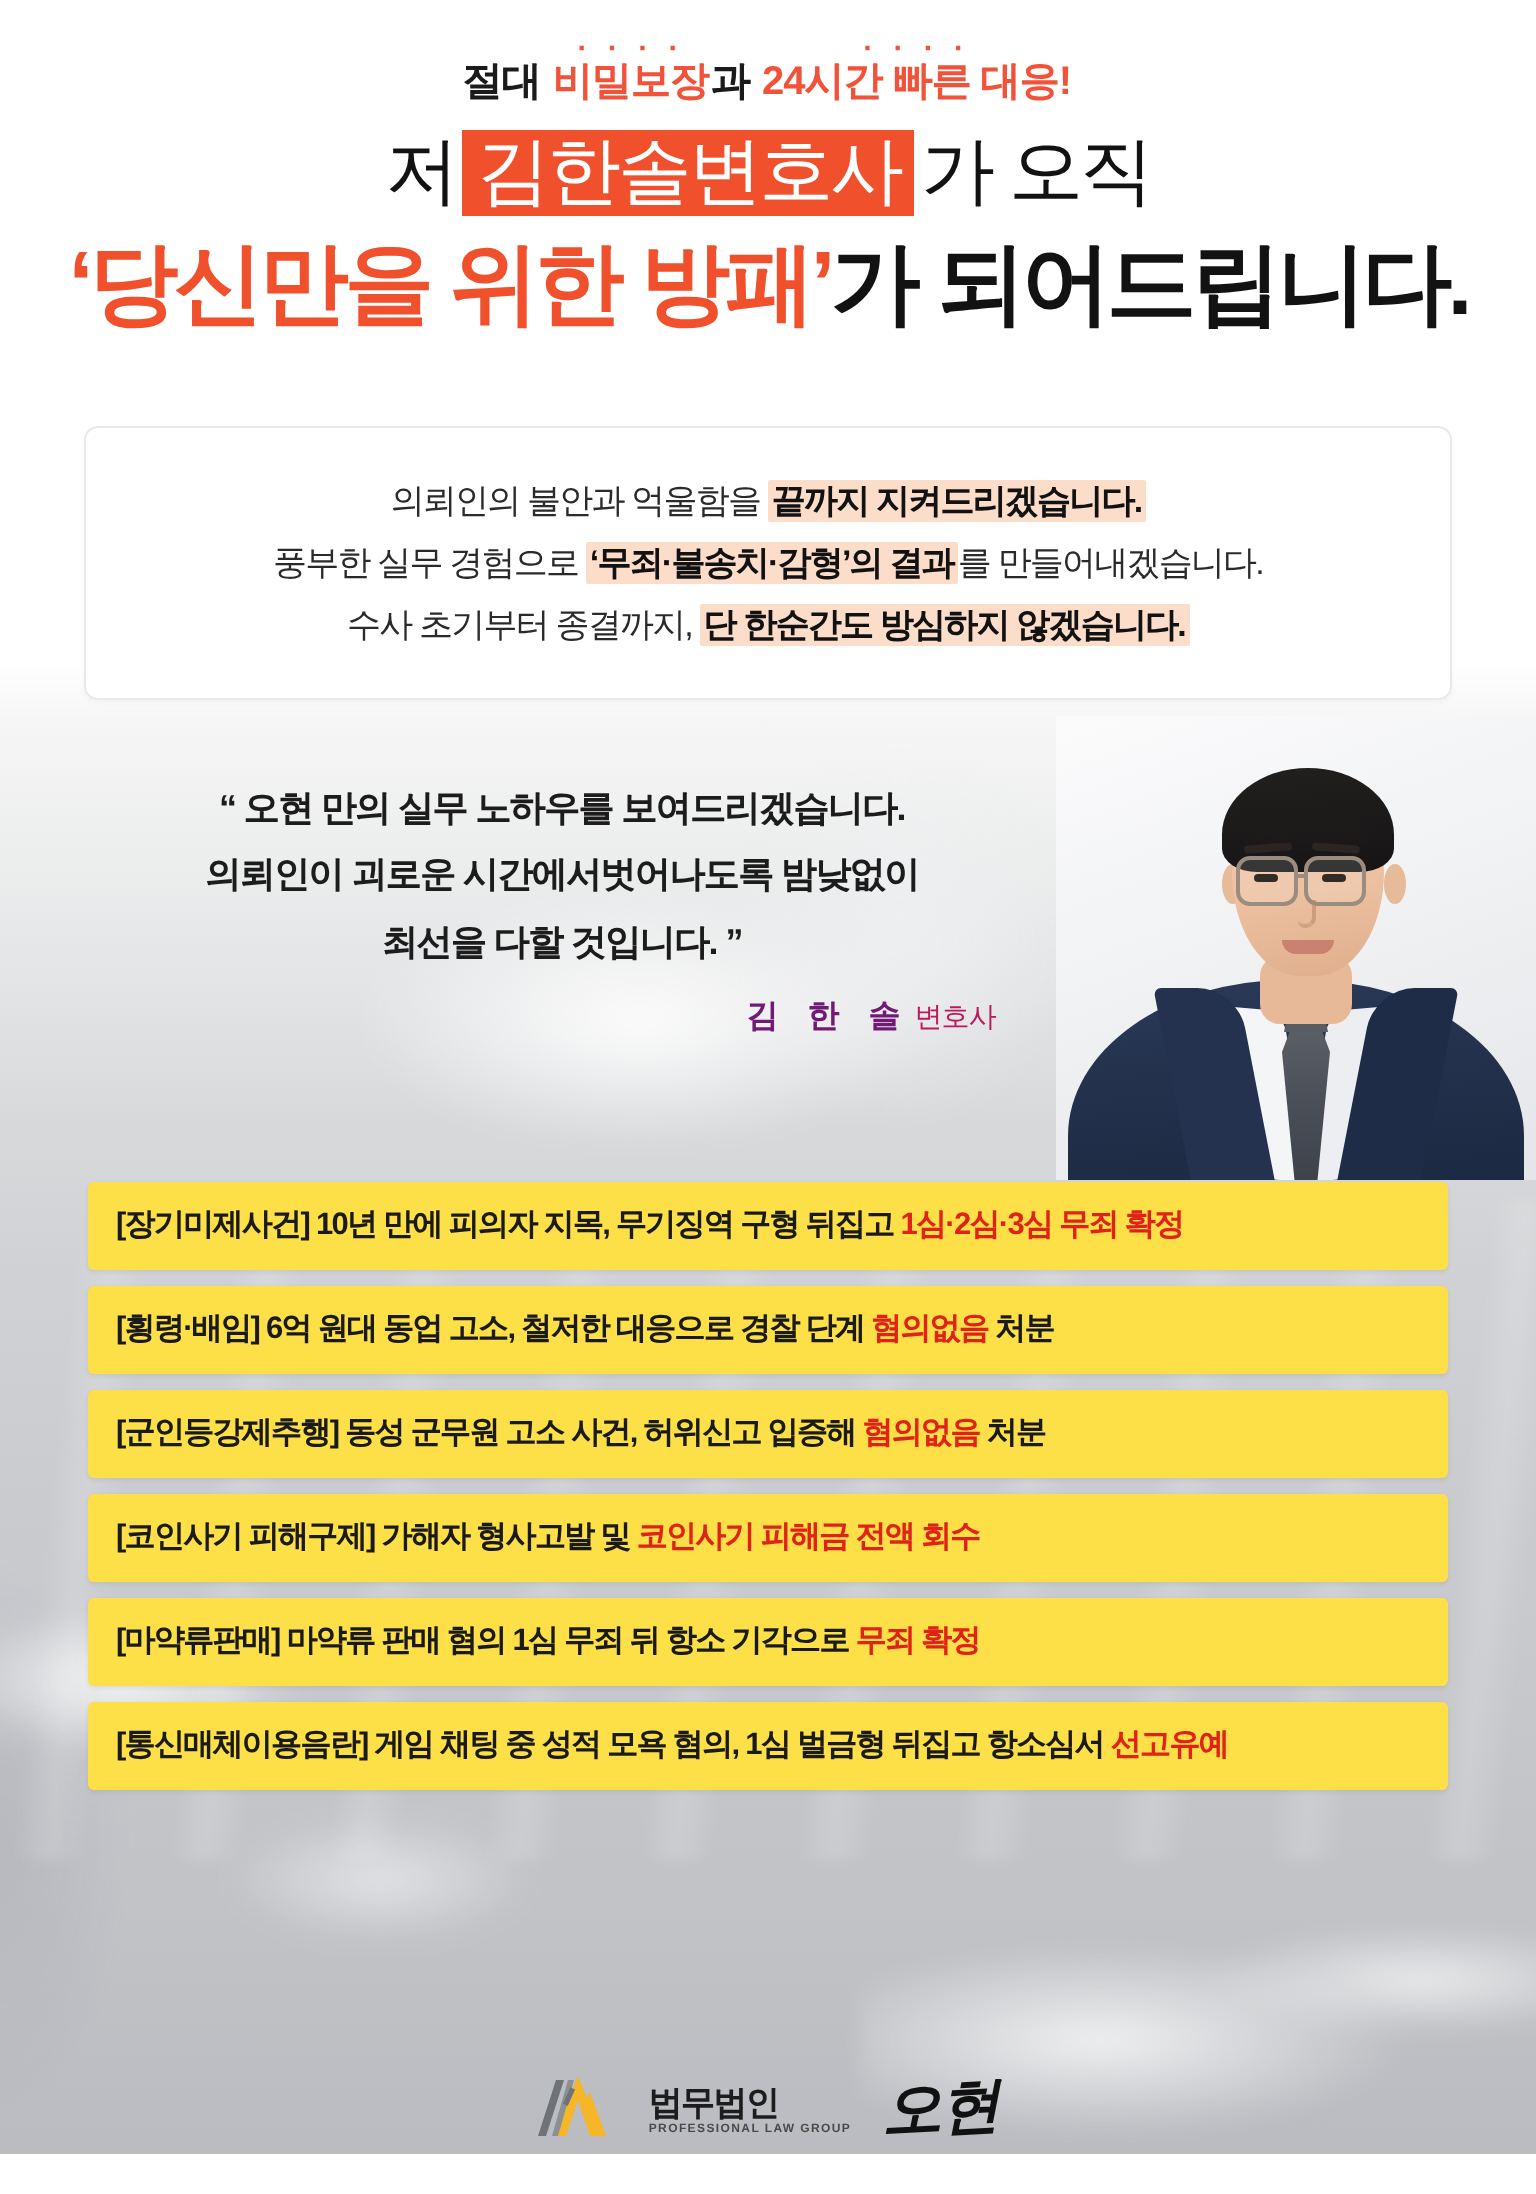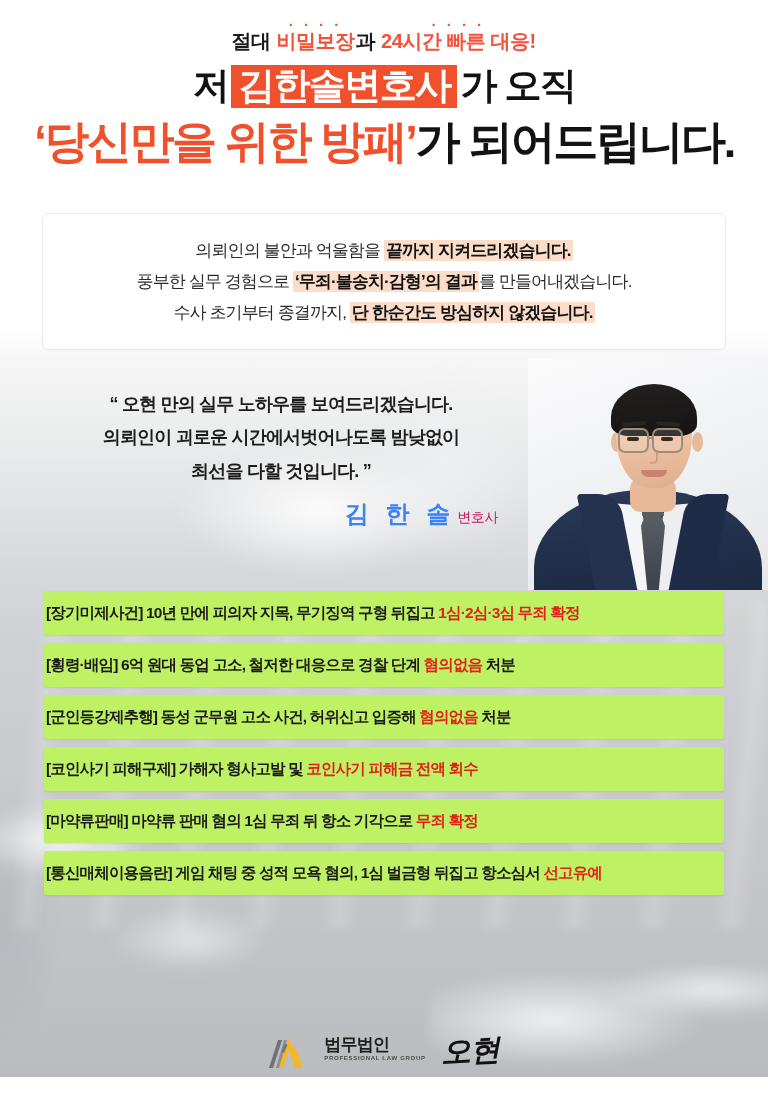--- a/index.html
+++ b/index.html
@@ -107,21 +107,21 @@
     letter-spacing: 3px;
     color: #f0523a;
     line-height: 1;
     white-space: nowrap;
   }
   .kicker .plain-k { color: #1b1b1b; }
 
   .head-line1 {
     margin-top: 13px;
     font-size: 37px;
-    font-weight: 700;
+    font-weight: 400;
     letter-spacing: -1.6px;
     color: #121212;
     line-height: 1.12;
     white-space: nowrap;
   }
   .name-chip {
     display: inline-block;
     background: #f0512c;
     color: #ffffff;
     padding: 2px 7px 4px 7px;
@@ -337,24 +337,24 @@
     line-height: 1.85;
     white-space: nowrap;
   }
   .quote-sign {
     margin-top: 10px;
     padding-right: 18px;
     text-align: right;
     white-space: nowrap;
   }
   .sign-name {
-    font-size: 24px;
+    font-size: 16px;
     font-weight: 700;
     letter-spacing: 5px;
-    color: #3b82f6;
+    color: #701a75;
   }
   .sign-role {
     font-size: 14px;
     font-weight: 500;
     letter-spacing: -0.4px;
     color: #be185d;
     margin-left: 2px;
   }
 
   
@@ -362,25 +362,25 @@
     position: absolute;
     left: 44px; top: 591px;
     width: 680px;
     z-index: 5;
     display: flex;
     flex-direction: column;
     gap: 8px;
   }
   .case-row {
     height: 44px;
-    background: #bef264;
+    background: #fde047;
     border-radius: 3px;
     display: flex;
     align-items: center;
-    padding: 0 2px;
+    padding: 0 14px;
     box-shadow: 0 1px 2px rgba(80,70,40,0.10);
   }
   .case-text {
     font-size: 15.5px;
     font-weight: 600;
     letter-spacing: -0.85px;
     color: #1a1a1a;
     line-height: 1.2;
     white-space: nowrap;
   }
@@ -389,21 +389,21 @@
     font-weight: 700;
   }
 
   
   .footer-logo {
     position: absolute;
     left: 0; top: 1036px;
     width: 768px;
     z-index: 6;
     display: flex;
-    align-items: flex-start;
+    align-items: flex-end;
     justify-content: center;
     gap: 11px;
   }
   .logo-mark {
     width: 44px; height: 34px;
     position: relative;
     flex: none;
   }
   .logo-text { display: flex; flex-direction: column; align-items: flex-start; }
   .logo-ko {

